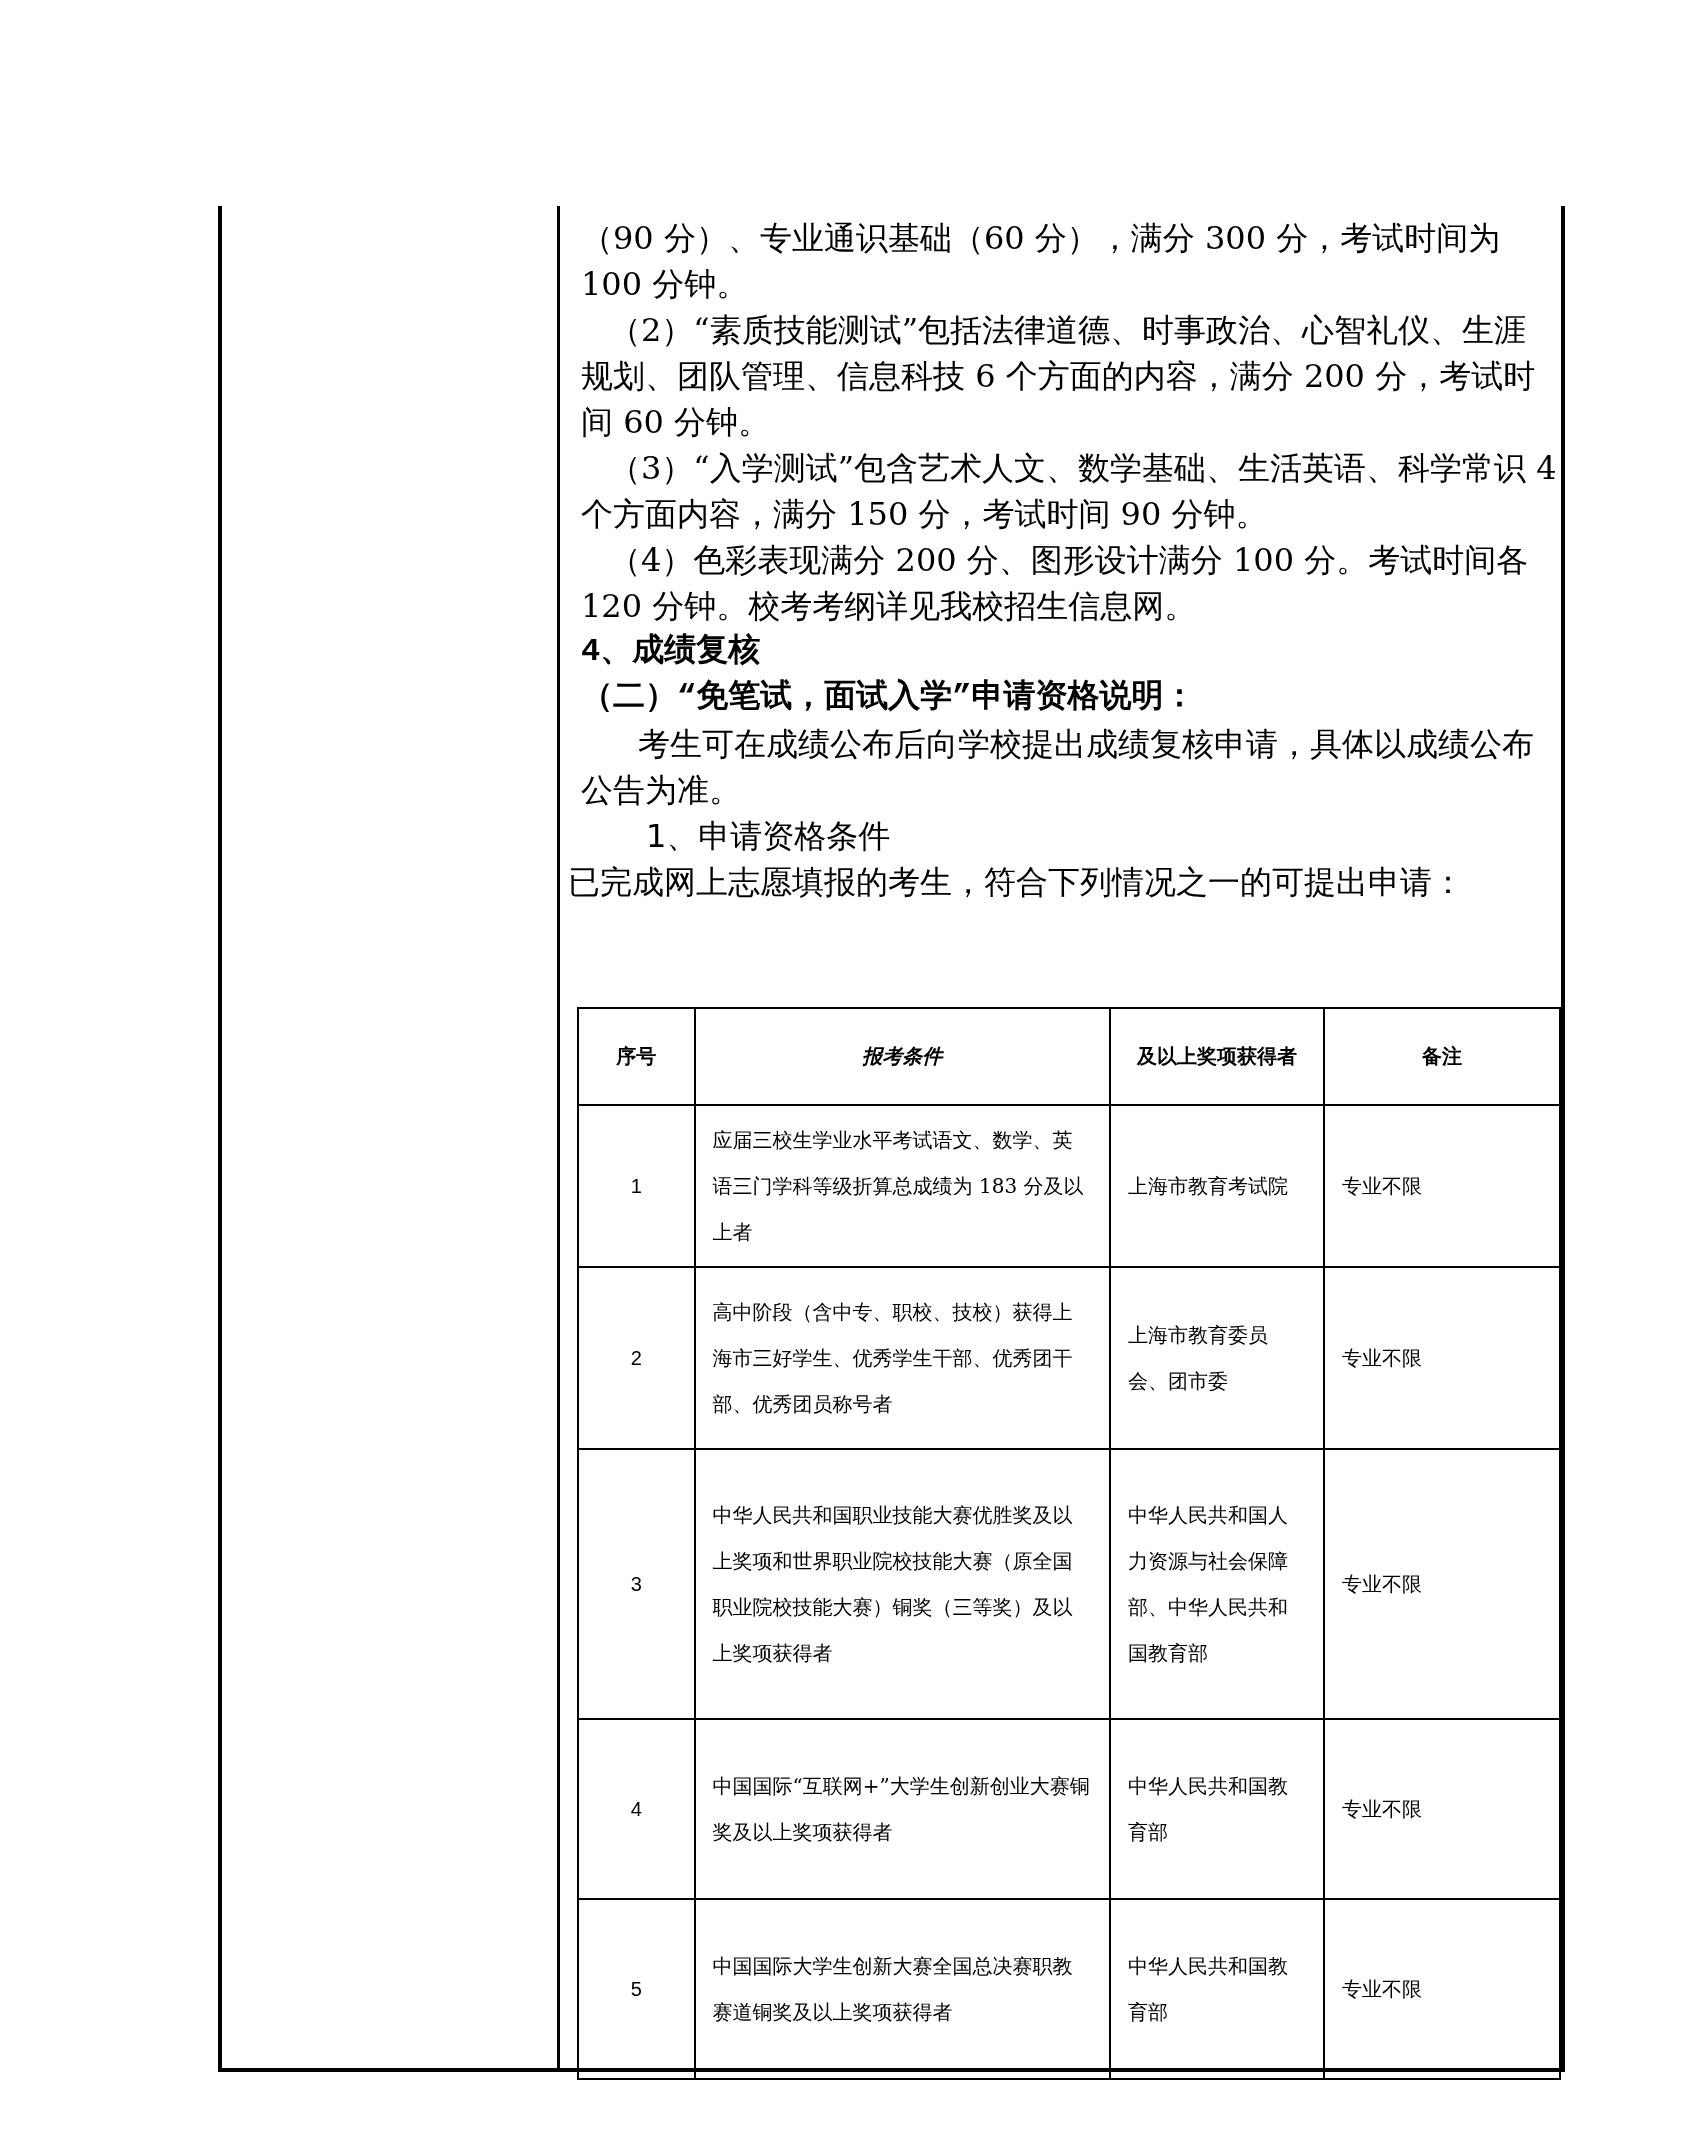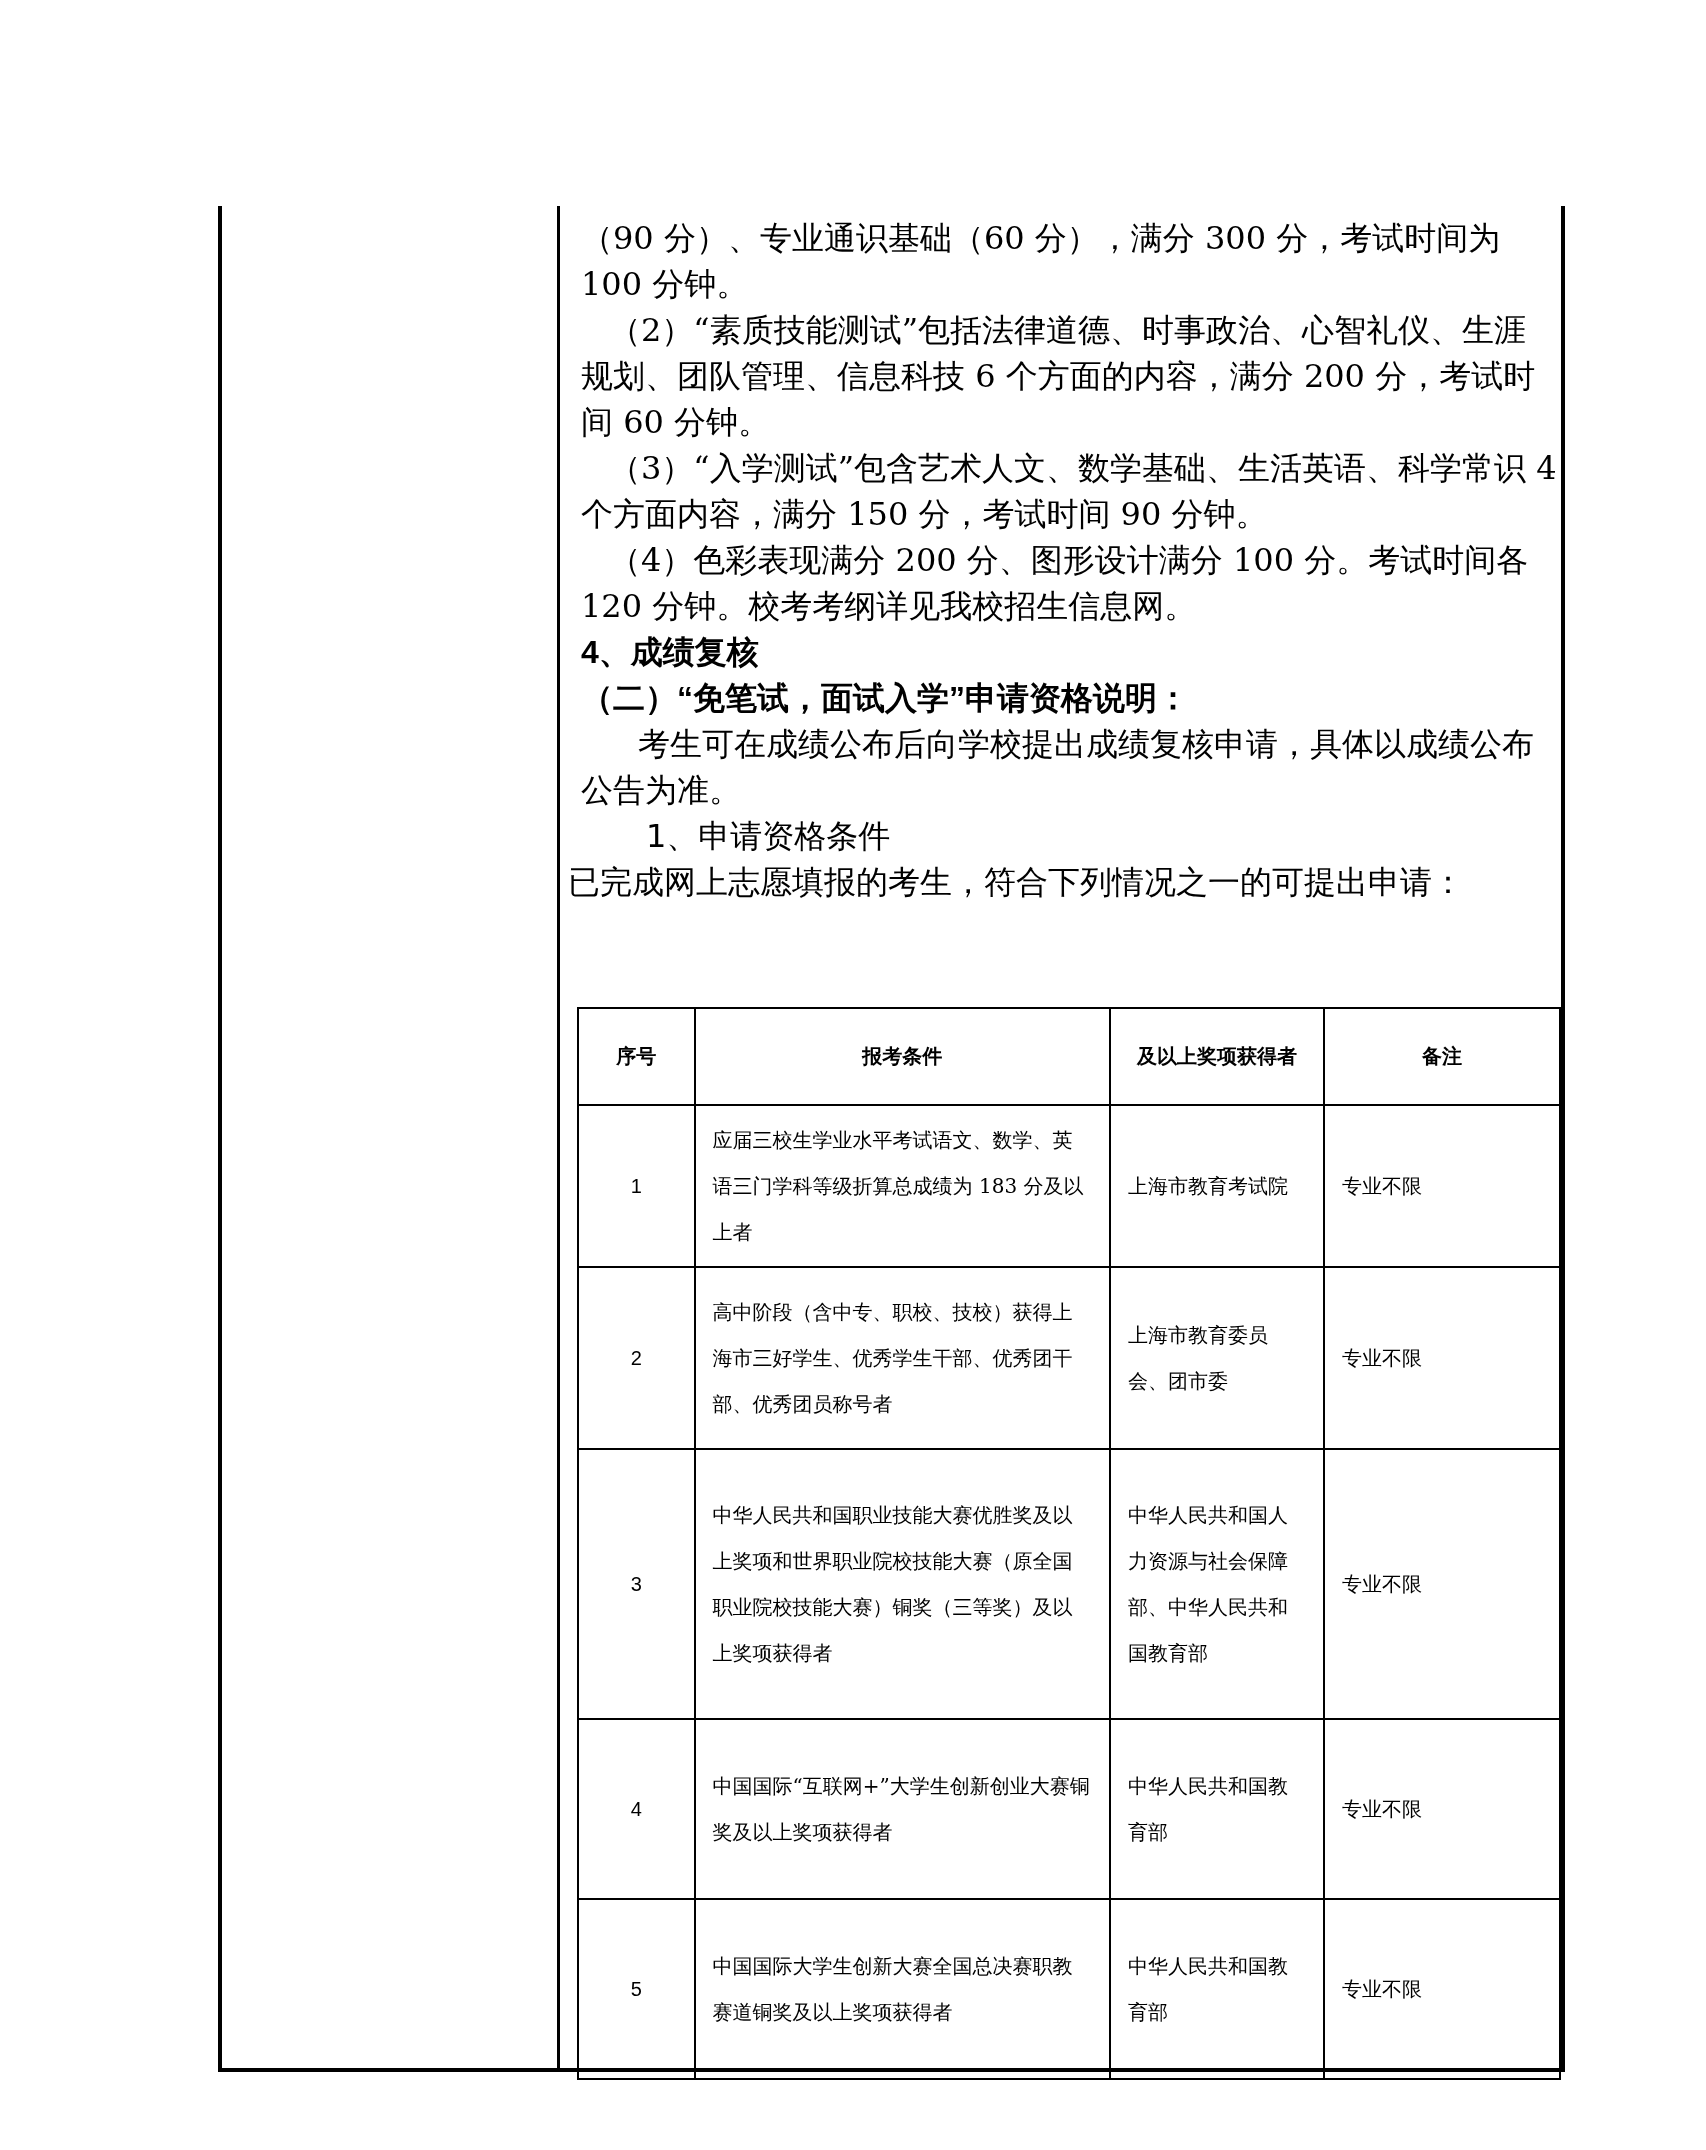--- a/index.html
+++ b/index.html
@@ -5,28 +5,28 @@
   html, body { margin: 0; padding: 0; background: #ffffff; }
   body { width: 1707px; height: 2414px; position: relative; overflow: hidden;
          font-family: "DejaVu Serif", "Liberation Serif", serif; color: #000; }
   .frame { position: absolute; left: 218px; top: 206px; width: 1347px; height: 1866px;
            border-left: 4.3px solid #000; border-right: 4.3px solid #000; border-bottom: 4.3px solid #000; box-sizing: border-box; }
   .divider { position: absolute; left: 557px; top: 206px; width: 3.4px; height: 1866px; background: #000; }
   .content { position: absolute; left: 581px; top: 215px; width: 976px; font-size: 32px; line-height: 46px; }
   .p { margin: 0; white-space: normal; }
   .indent1 { text-indent: 28px; }
   .indent2 { text-indent: 57px; }
-  .bold { font-weight: bold; font-family: Liberation Sans, sans-serif; }
+  .bold { font-weight: bold; font-family: Liberation Mono, monospace; }
   .subhead { padding-left: 65px; font-weight: normal; font-family: "DejaVu Sans", "Liberation Sans", sans-serif; }
   table.req { position: absolute; left: 577px; top: 1007px; width: 984px; border-collapse: collapse; font-size: 20px; line-height: 46px; }
   table.req th, table.req td { border: 2.2px solid #000; padding: 0 17px; vertical-align: middle; }
   table.req th { font-family: "DejaVu Sans", "Liberation Sans", sans-serif; font-weight: bold; text-align: center; height: 95px; line-height: 43px; }
   table.req td.num { text-align: center; font-family: "Liberation Sans", sans-serif; padding: 0; }
   table.req td.cond { line-height: 46px; }
-  .c1 { width: 93px; } .c2 { width: 447px; } .c3 { width: 206px; } .c4 { width: 237px; }
+  .c1 { width: 93px; } .c2 { width: 447px; font-style: italic; } .c3 { width: 206px; } .c4 { width: 237px; }
 </style>
 </head>
 <body>
 
 <div class="frame"></div>
 <div class="divider"></div>
 
 <div class="content">
   <p class="p">（90 分）、专业通识基础（60 分），满分 300 分，考试时间为 100 分钟。</p>
   <p class="p indent1">（2）“素质技能测试”包括法律道德、时事政治、心智礼仪、生涯规划、团队管理、信息科技 6 个方面的内容，满分 200 分，考试时间 60 分钟。</p>

